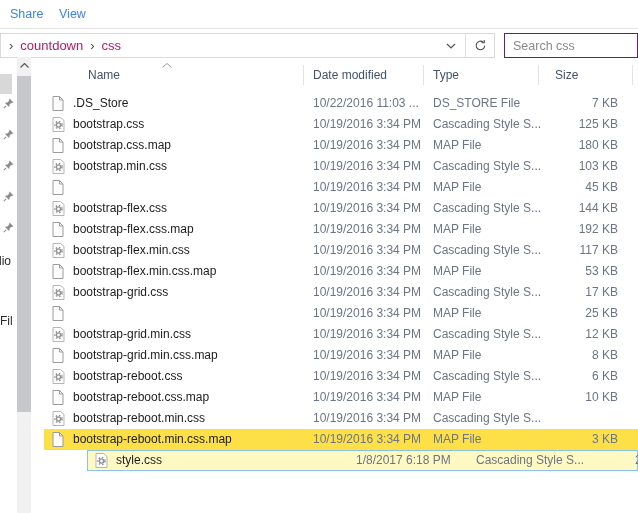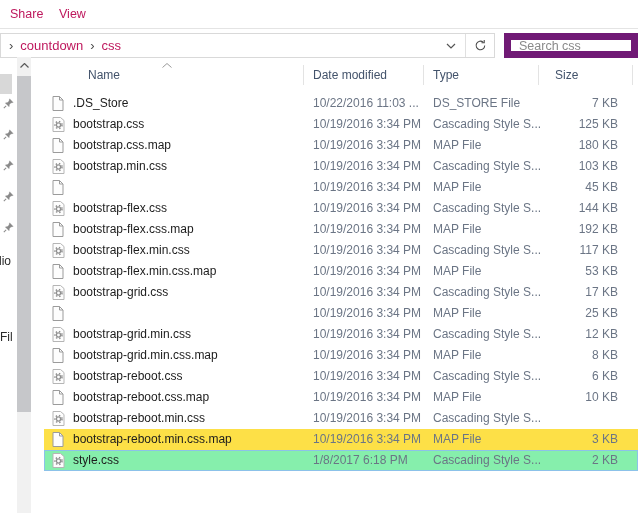--- a/index.html
+++ b/index.html
@@ -3,38 +3,38 @@
 <meta charset="utf-8">
 <style>
   html,body{margin:0;padding:0;}
   body{
     width:638px;height:513px;position:relative;overflow:hidden;
     background:#fff;font-family:"Liberation Sans",sans-serif;
     -webkit-font-smoothing:antialiased;
   }
   
   .ribbon{position:absolute;top:0;left:0;width:638px;height:28px;background:#fff;border-bottom:1px solid #e4e4e4;}
-  .ribbon-tab{position:absolute;top:7px;font-size:12.5px;color:#be185d;cursor:default;}
+  .ribbon-tab{position:absolute;top:7px;font-size:12.5px;color:#3b82f6;cursor:default;}
   .tab-share{left:10px;}
   .tab-view{left:59px;}
   
   .address-bar{
     position:absolute;left:0;top:33px;width:495px;height:25px;box-sizing:border-box;
     border:1px solid #d9d9d9;background:#fff;display:flex;align-items:center;
   }
   .breadcrumb{display:flex;align-items:center;padding-left:6px;font-size:13px;color:#1f1f1f;white-space:nowrap;}
   .crumb-sep{color:#4a4a4a;font-size:13px;padding:0 7px;}
   .crumb-sep.first{padding-left:2px;}
   .crumb{color:#be185d;}
   .addr-spacer{flex:1;}
   .addr-btn{width:28px;height:23px;display:flex;align-items:center;justify-content:center;}
   .addr-divider{width:1px;height:23px;background:#e0e0e0;}
   .search-box{position:absolute;left:504px;top:33px;width:134px;height:25px;box-sizing:border-box;}
   .search-box input{
-    width:100%;height:100%;box-sizing:border-box;border:7px solid #701a75;outline:none;
+    width:100%;height:100%;box-sizing:border-box;border:1px solid #701a75;outline:none;
     font-family:"Liberation Sans",sans-serif;font-size:12.5px;padding:0 0 0 8px;color:#1f1f1f;background:#fff;
   }
   .search-box input::placeholder{color:#8a8a8a;opacity:1;}
   
   .nav-fragment{position:absolute;left:0;top:57px;width:16px;height:456px;overflow:visible;}
   .nav-sel-block{position:absolute;left:0;top:17px;width:12px;height:20px;background:#d8d8d8;}
   .nav-pin{position:absolute;left:3px;width:11px;height:11px;}
   .nav-label{position:absolute;font-size:12px;color:#2b2b2b;white-space:nowrap;}
   
   .scrollbar{position:absolute;left:17px;top:57px;width:14px;height:456px;background:#f1f1f1;}
@@ -46,21 +46,21 @@
   .hdr-name{left:44px;}
   .hdr-date{left:269px;}
   .hdr-type{left:389px;}
   .hdr-size{left:511px;}
   .hdr-sep{position:absolute;top:3px;width:1px;height:20px;background:#e3e3e3;}
   .sort-chevron{position:absolute;left:118px;top:1px;}
   
   .file-rows{position:absolute;left:44px;top:93px;width:594px;}
   .row{position:relative;height:21px;line-height:21px;font-size:12px;white-space:nowrap;}
   .row.hover{background:#fde047;}
-  .row.selected{background:#86efac;box-shadow:inset 0 0 0 1px #8cc2e9;}
+  .row.selected{background:#fef9c3;box-shadow:inset 0 0 0 1px #8cc2e9;margin-left:43px;}
   .cell{position:absolute;top:0;height:21px;line-height:21px;}
   .cell-icon{left:8px;top:3px;height:15px;width:14px;}
   .cell-name{left:29px;color:#1c1c1c;}
   .cell-date{left:269px;color:#6b7585;}
   .cell-type{left:389px;color:#6b7585;}
   .cell-size{left:489px;width:85px;text-align:right;color:#6b7585;}
   svg{display:block;}
 </style>
 </head>
 <body>
@@ -136,21 +136,21 @@
   </span>
   <span class="nav-pin" style="top:165px">
     <svg width="11" height="11" viewBox="0 0 12 12">
         <g fill="#8a8a8a" stroke="#8a8a8a">
           <path d="M7.2.9l3.9 3.9-2.5.6-1.6 1.6-.4 2.5L2.5 5.4l2.5-.4L6.6 3.4z" stroke-width="0.4"></path>
           <path d="M3.4 8.6L.9 11.1" fill="none" stroke-width="1.1"></path>
         </g>
       </svg>
   </span>
   <span class="nav-label" style="left:-5px;top:197px">dio</span>
-  <span class="nav-label" style="left:0;top:273px">Fil</span>
+  <span class="nav-label" style="left:0;top:257px">Fil</span>
 </div>
 
 <div class="scrollbar">
   <div class="sb-arrow">
     <span>
       <svg width="9" height="5" viewBox="0 0 9 5">
           <polyline points="0.5,4.5 4.5,0.5 8.5,4.5" fill="none" stroke="#5a5a5a" stroke-width="1.2"></polyline>
         </svg>
     </span>
   </div>

